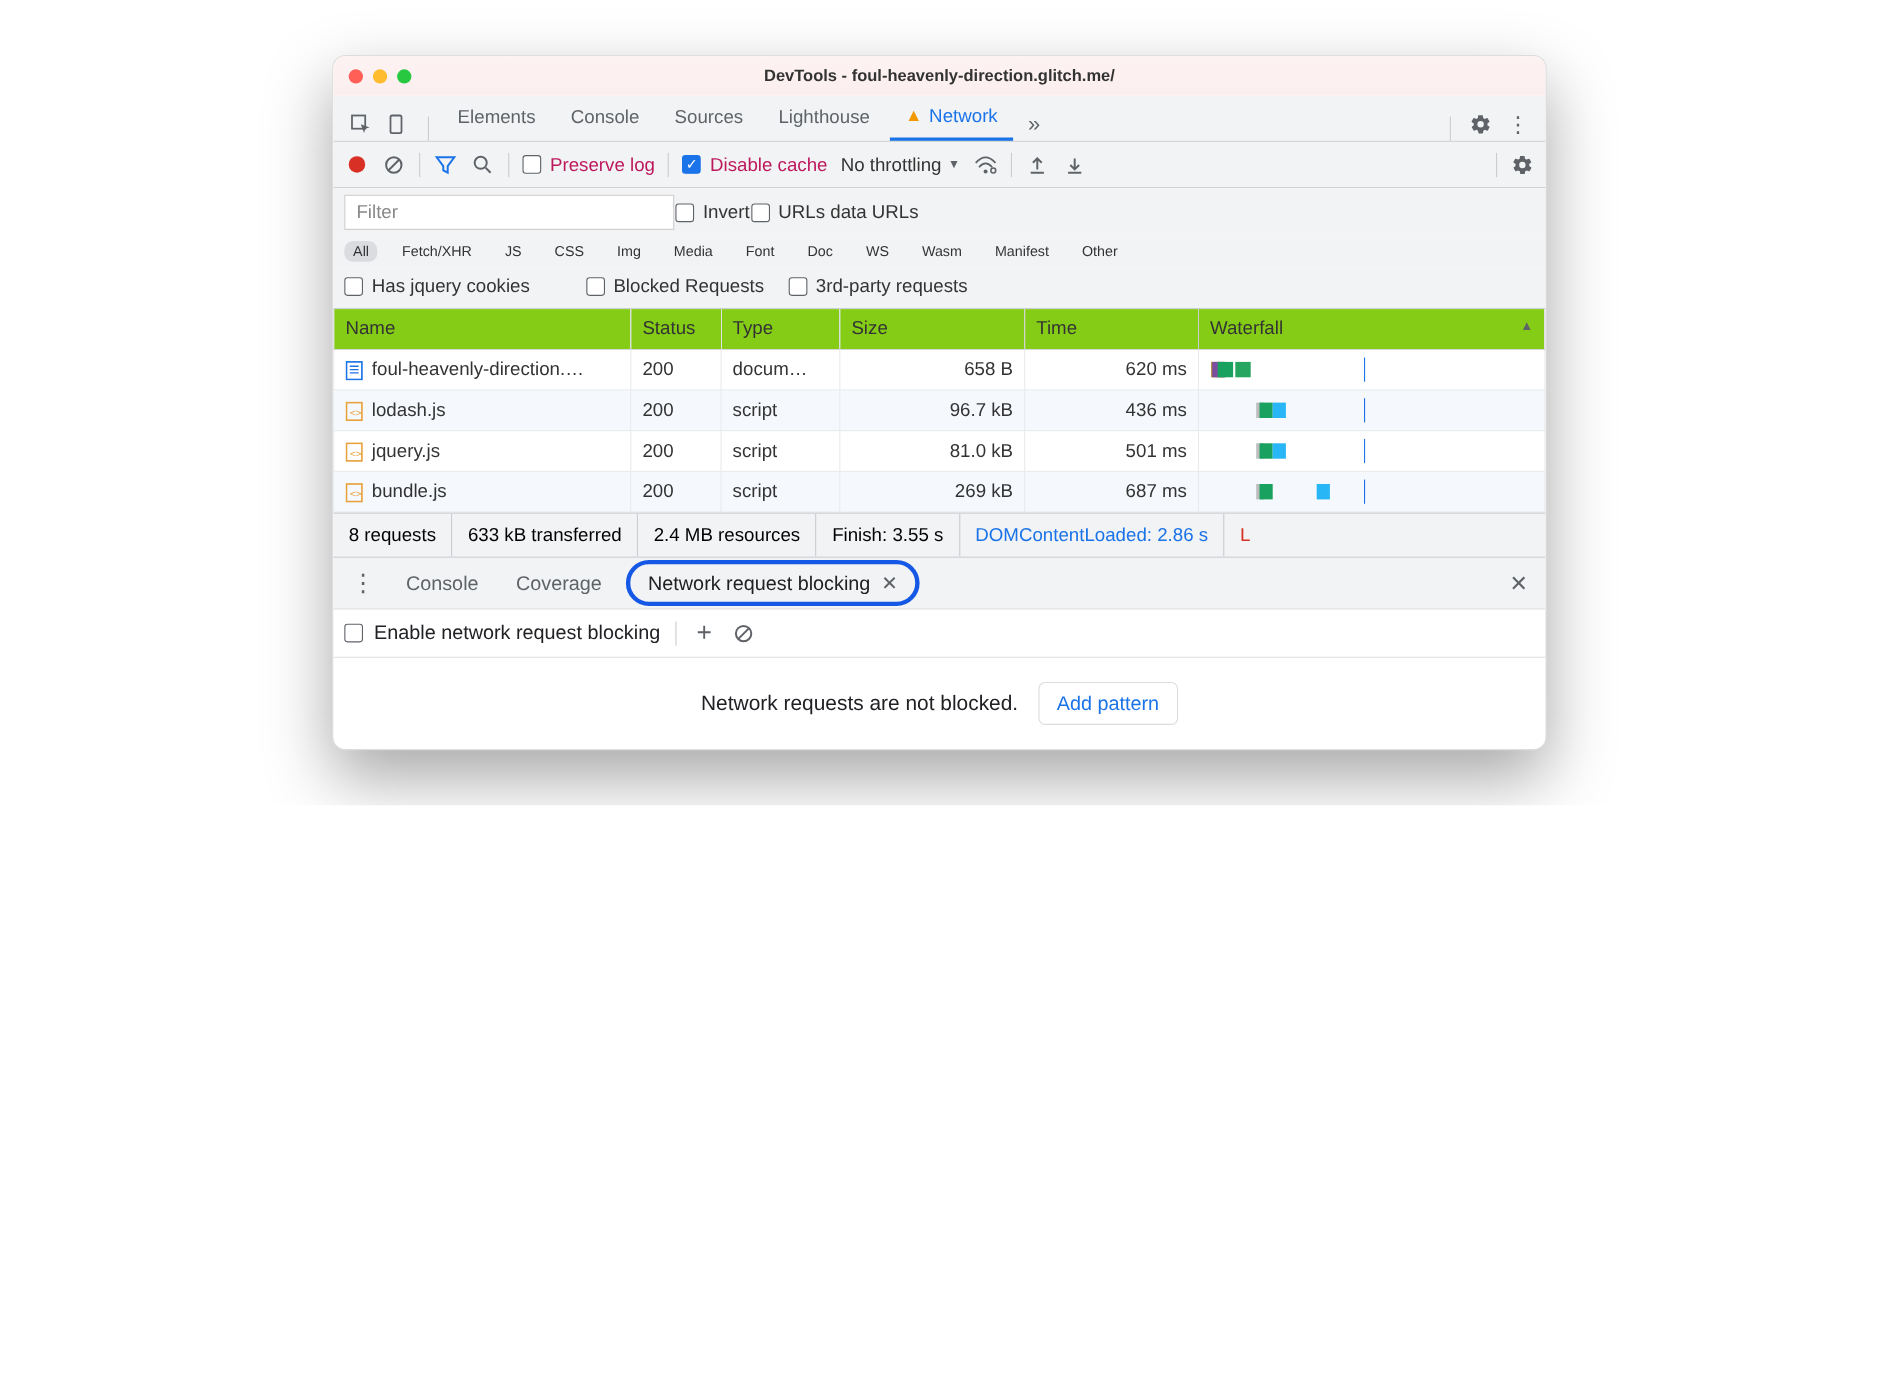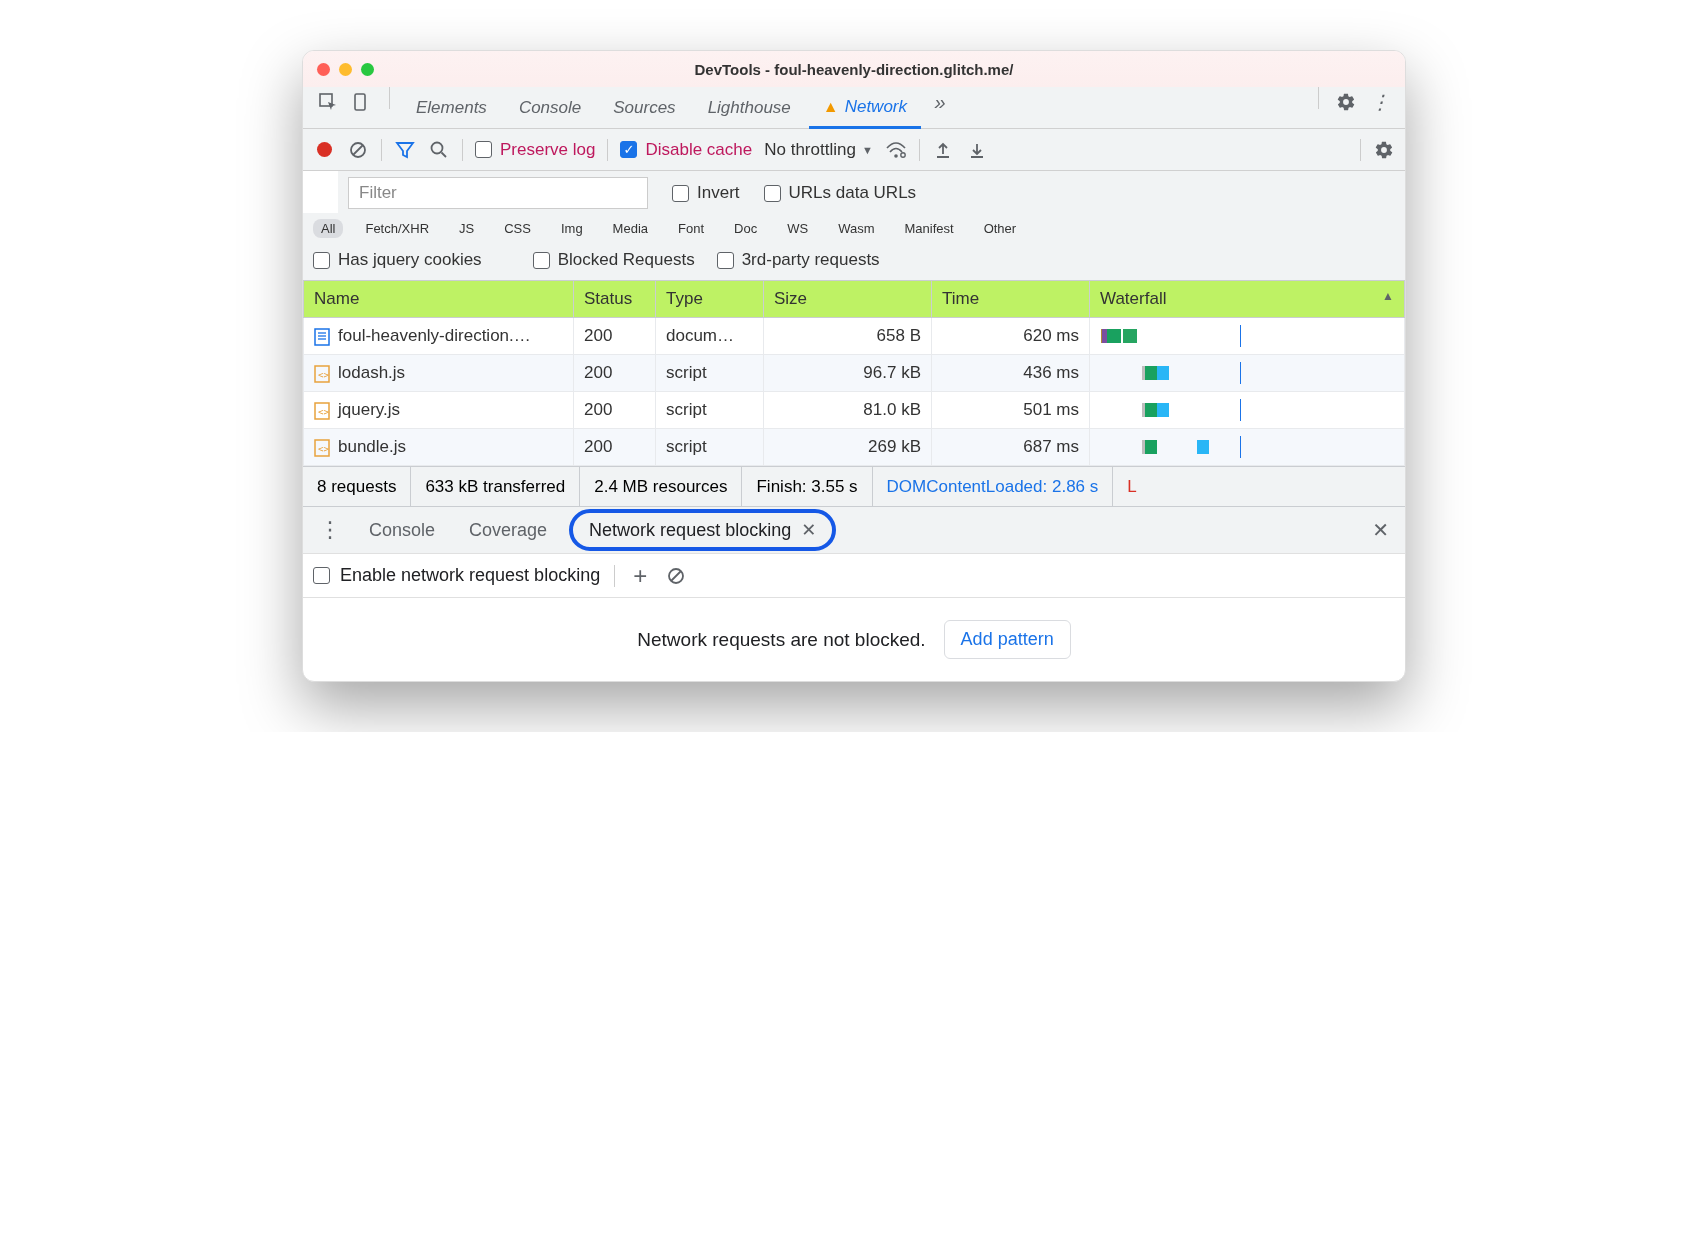--- a/index.html
+++ b/index.html
@@ -29,21 +29,21 @@
   }
   .traffic { display:flex; gap:9px; }
   .tdot { width:13px; height:13px; border-radius:50%; }
   .tdot.red{background:#ff5f57;} .tdot.yellow{background:#febc2e;} .tdot.green{background:#28c840;}
   .title { position:absolute; left:0; right:0; text-align:center; font-size:15px; font-weight:600; color:#333; }
 
   .tabrow {
     height: 42px;
     background: #f1f3f4;
     border-bottom: 1px solid #d0d0d0;
-    display:flex; align-items:flex-start; padding:0 10px; gap:4px;font-style:italic;
+    display:flex; align-items:flex-end; padding:0 10px; gap:4px;
   }
   .tabrow .iconbtn { width:30px; height:30px; display:flex; align-items:center; justify-content:center; color:#5f6368; cursor:pointer;}
   .tabrow .divider { width:1px; height:22px; background:#ccc; margin:0 8px;}
   .tab { padding: 0 14px; height:42px; display:flex; align-items:center; font-size:17px; color:#5f6368; cursor:pointer; gap:6px;}
   .tab.active { color:#1a73e8; border-bottom:3px solid #1a73e8; }
   .warn-icon { color:#f29900; font-size:16px;}
   .spacer{flex:1;}
 
   .toolbar2 {
     height: 42px; background:#f1f3f4; border-bottom:1px solid #d0d0d0;
@@ -52,32 +52,32 @@
   }
   .rec { width:15px; height:15px; border-radius:50%; background:#d93025; }
   .iconbox{width:22px;height:22px;display:flex;align-items:center;justify-content:center;cursor:pointer;}
   .vdiv{width:1px;height:22px;background:#ccc;}
   .cb { width:17px;height:17px;border:1.5px solid #5f6368;border-radius:3px;display:inline-flex;align-items:center;justify-content:center;background:#fff;}
   .cb.checked{background:#1a73e8;border-color:#1a73e8;color:#fff;font-size:13px;}
   .lbl{color:#be185d;}
   .dd{color:#333;display:flex;align-items:center;gap:6px;}
   .dd .caret{font-size:11px;color:#5f6368;}
 
-  .filterrow{background:#f1f3f4;padding:6px 10px 4px;display:flex;align-items:center;gap:24px;font-size:17px;color:#333;margin-left:35px;}
+  .filterrow{background:#f1f3f4;padding:6px 10px 4px;display:flex;align-items:center;gap:1px;font-size:17px;color:#333;}
   .filterinput{width:300px;height:32px;border:1px solid #ccc;background:#fff;padding:0 10px;font-size:17px;color:#333;}
   .filterinput::placeholder{color:#888;}
 
   .typerow{background:#f1f3f4;padding:6px 10px;display:flex;align-items:center;gap:14px;font-size:13px;color:#333;flex-wrap:wrap;}
   .chip{padding:2px 8px;border-radius:8px;cursor:pointer;}
   .chip.active{background:#dadce0;}
 
   .checksrow{background:#f1f3f4;border-bottom:1px solid #cacdd1;padding:6px 10px 10px;display:flex;align-items:center;gap:22px;font-size:17px;color:#333;}
 
   .table{width:100%;border-collapse:collapse;font-size:17px;}
-  .table th{background:#bef264;border:1px solid #cacdd1;border-top:none;text-align:left;padding:8px 10px;font-weight:400;color:#333;position:relative;}
+  .table th{background:#84cc16;border:1px solid #cacdd1;border-top:none;text-align:left;padding:8px 10px;font-weight:400;color:#333;position:relative;}
   .table th .sort{position:absolute;right:10px;color:#5f6368;font-size:12px;}
   .table td{border:1px solid #e8eaed;padding:7px 10px;color:#333;}
   .table tr:nth-child(odd) td{background:#fff;}
   .table tr:nth-child(even) td{background:#f5f8fc;}
   .ficon{display:inline-flex;width:16px;height:18px;margin-right:8px;vertical-align:middle;}
   .ralign{text-align:right;}
   .wf{position:relative;height:22px;}
   .wfbar{position:absolute;top:4px;height:14px;}
 
   .summary{display:flex;align-items:center;height:40px;background:#f1f3f4;border-top:1px solid #cacdd1;font-size:17px;overflow:hidden;}

